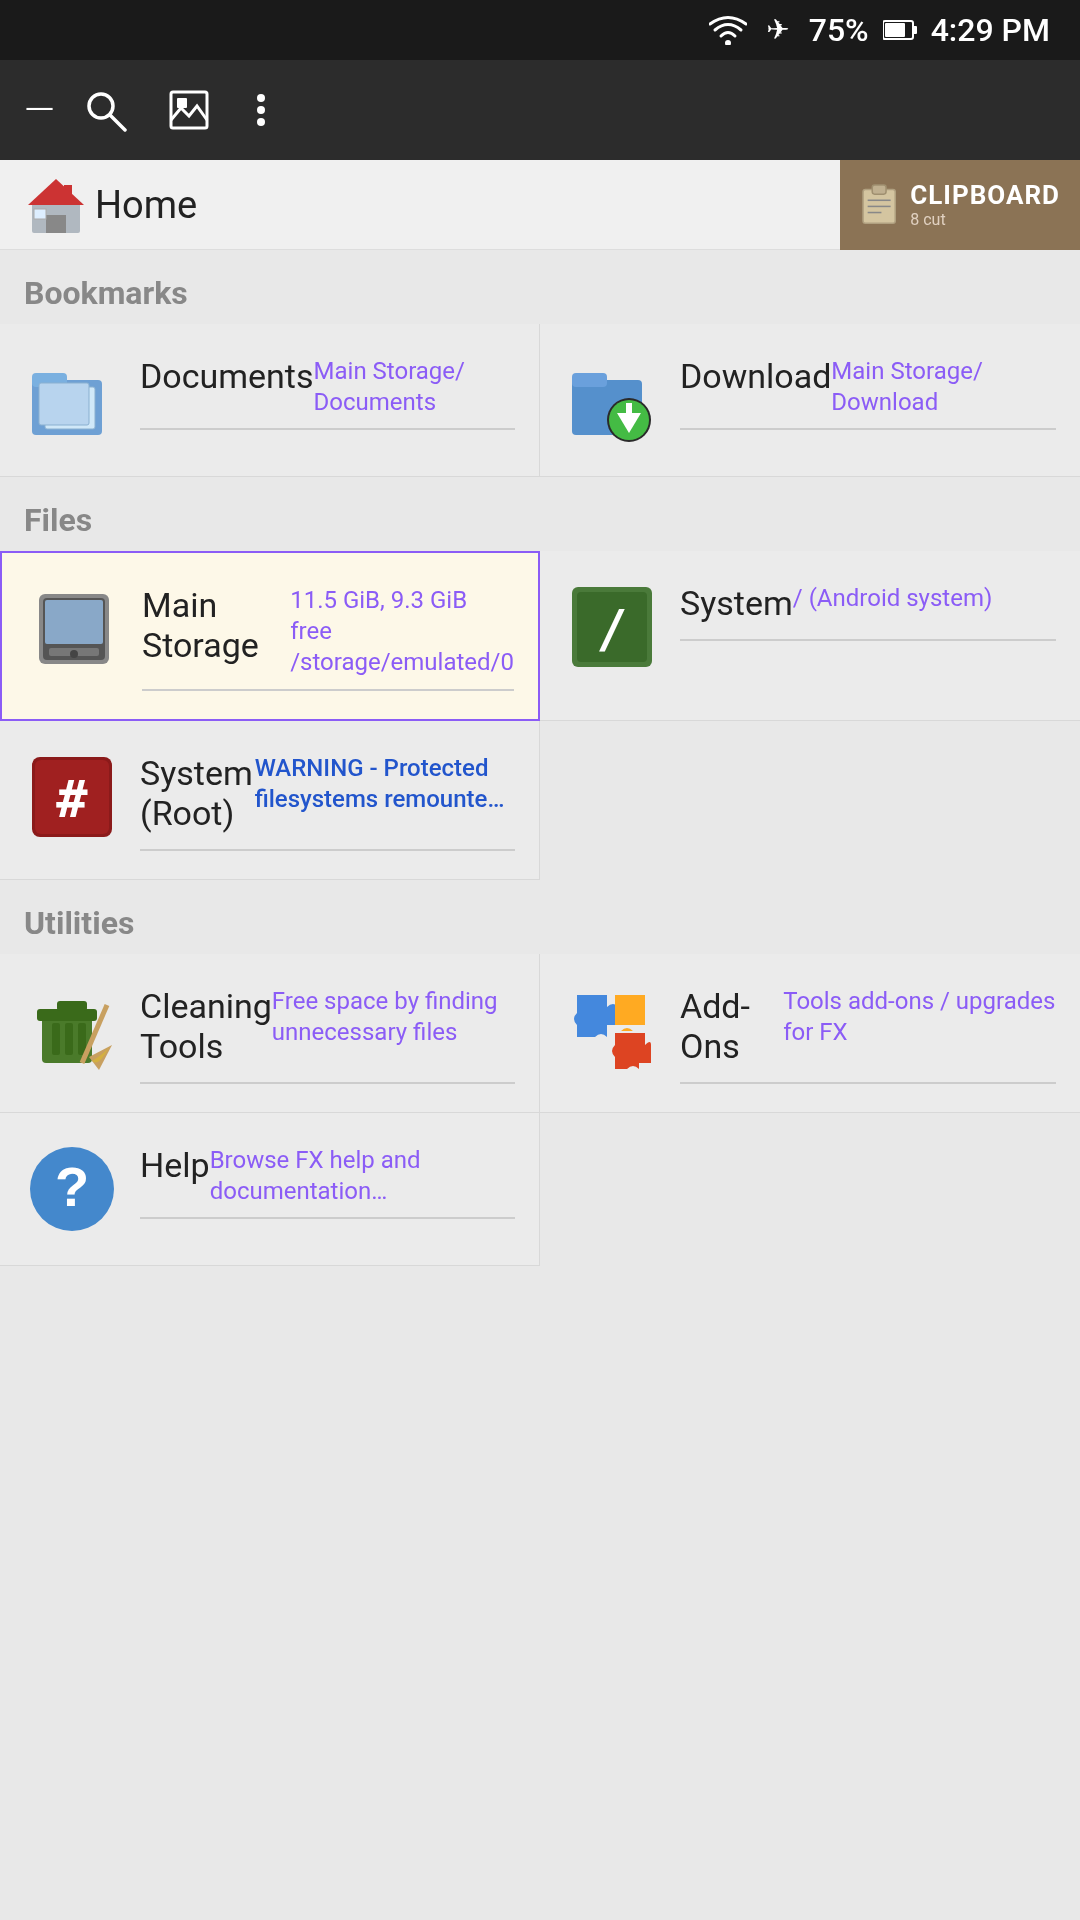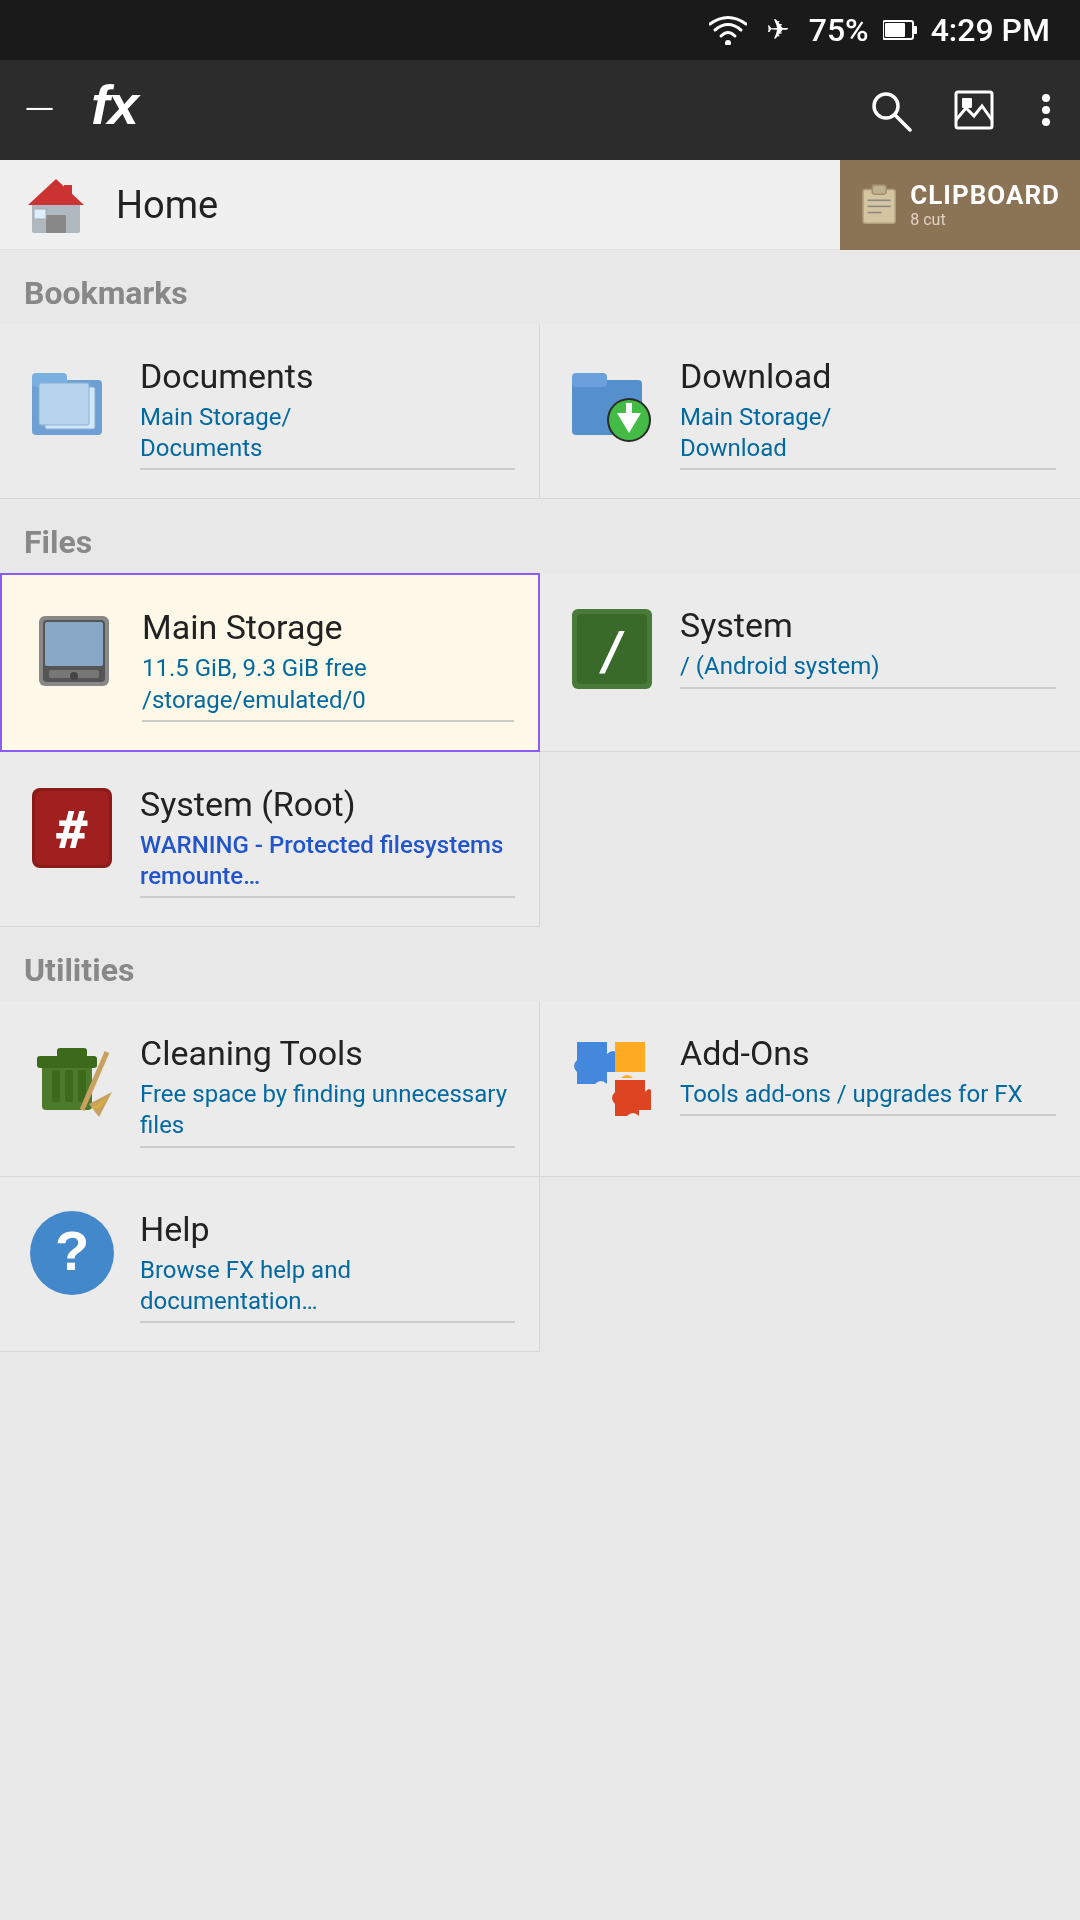--- a/index.html
+++ b/index.html
@@ -70,21 +70,21 @@
       background: #f0f0f0;
       display: flex;
       align-items: center;
       border-bottom: 1px solid #ddd;
     }
     .home-section {
       flex: 1;
       display: flex;
       align-items: center;
       padding: 0 24px;
-      gap: 28px;
+      gap: 7px;
     }
     .home-icon-wrap {
       width: 64px;
       height: 64px;
       display: flex;
       align-items: center;
       justify-content: center;
     }
     .home-label {
       font-size: 38px;
@@ -151,35 +151,35 @@
       width: 96px;
       height: 96px;
       flex-shrink: 0;
       display: flex;
       align-items: center;
       justify-content: center;
       font-size: 60px;
     }
     .item-text {
       display: flex;
-      flex-direction: column;
+      flex-direction: row;
       padding-top: 4px;
       flex: 1;
       border-bottom: 2px solid #ccc;
-      padding-bottom: 4px;
+      padding-bottom: 10px;
     }
     .item-title {
       font-size: 34px;
       color: #222;
       font-weight: 400;
       margin-bottom: 6px;
     }
     .item-sub {
       font-size: 24px;
-      color: #0369a1;
+      color: #8b5cf6;
       line-height: 1.3;
     }
     .item-sub.warning {
       color: #2255cc;
       font-weight: 500;
     }
 
     
     .house-svg {
       width: 64px;
@@ -210,25 +210,20 @@
       <rect x="0" y="2" width="30" height="18" rx="2" ry="2" stroke="white" stroke-width="2" fill="none"></rect>
       <rect x="30" y="7" width="4" height="8" fill="white" rx="1"></rect>
       <rect x="2" y="4" width="20" height="14" rx="1" fill="white"></rect>
     </svg>
     <span class="status-text">4:29 PM</span>
   </div>
 </div>
 
 <div class="top-bar">
   <span class="hamburger" style="color:white;font-size:40px;font-weight:300;">—</span>
-  <span class="app-logo">
-    <svg width="120" height="70" viewBox="0 0 120 70">
-      <text x="8" y="55" font-size="56" font-style="italic" font-weight="bold" fill="white" font-family="Arial">fx</text>
-    </svg>
-  </span>
   <div class="top-bar-icons">
 
     <svg width="44" height="44" viewBox="0 0 44 44" style="cursor:pointer;">
       <circle cx="18" cy="18" r="12" stroke="white" stroke-width="3.5" fill="none"></circle>
       <line x1="27" y1="27" x2="42" y2="42" stroke="white" stroke-width="3.5" stroke-linecap="round"></line>
     </svg>
 
     <svg width="44" height="44" viewBox="0 0 44 44" style="cursor:pointer;">
       <rect x="4" y="4" width="36" height="36" rx="2" stroke="white" stroke-width="3" fill="none"></rect>
       <rect x="10" y="10" width="10" height="10" fill="white" rx="1"></rect>

